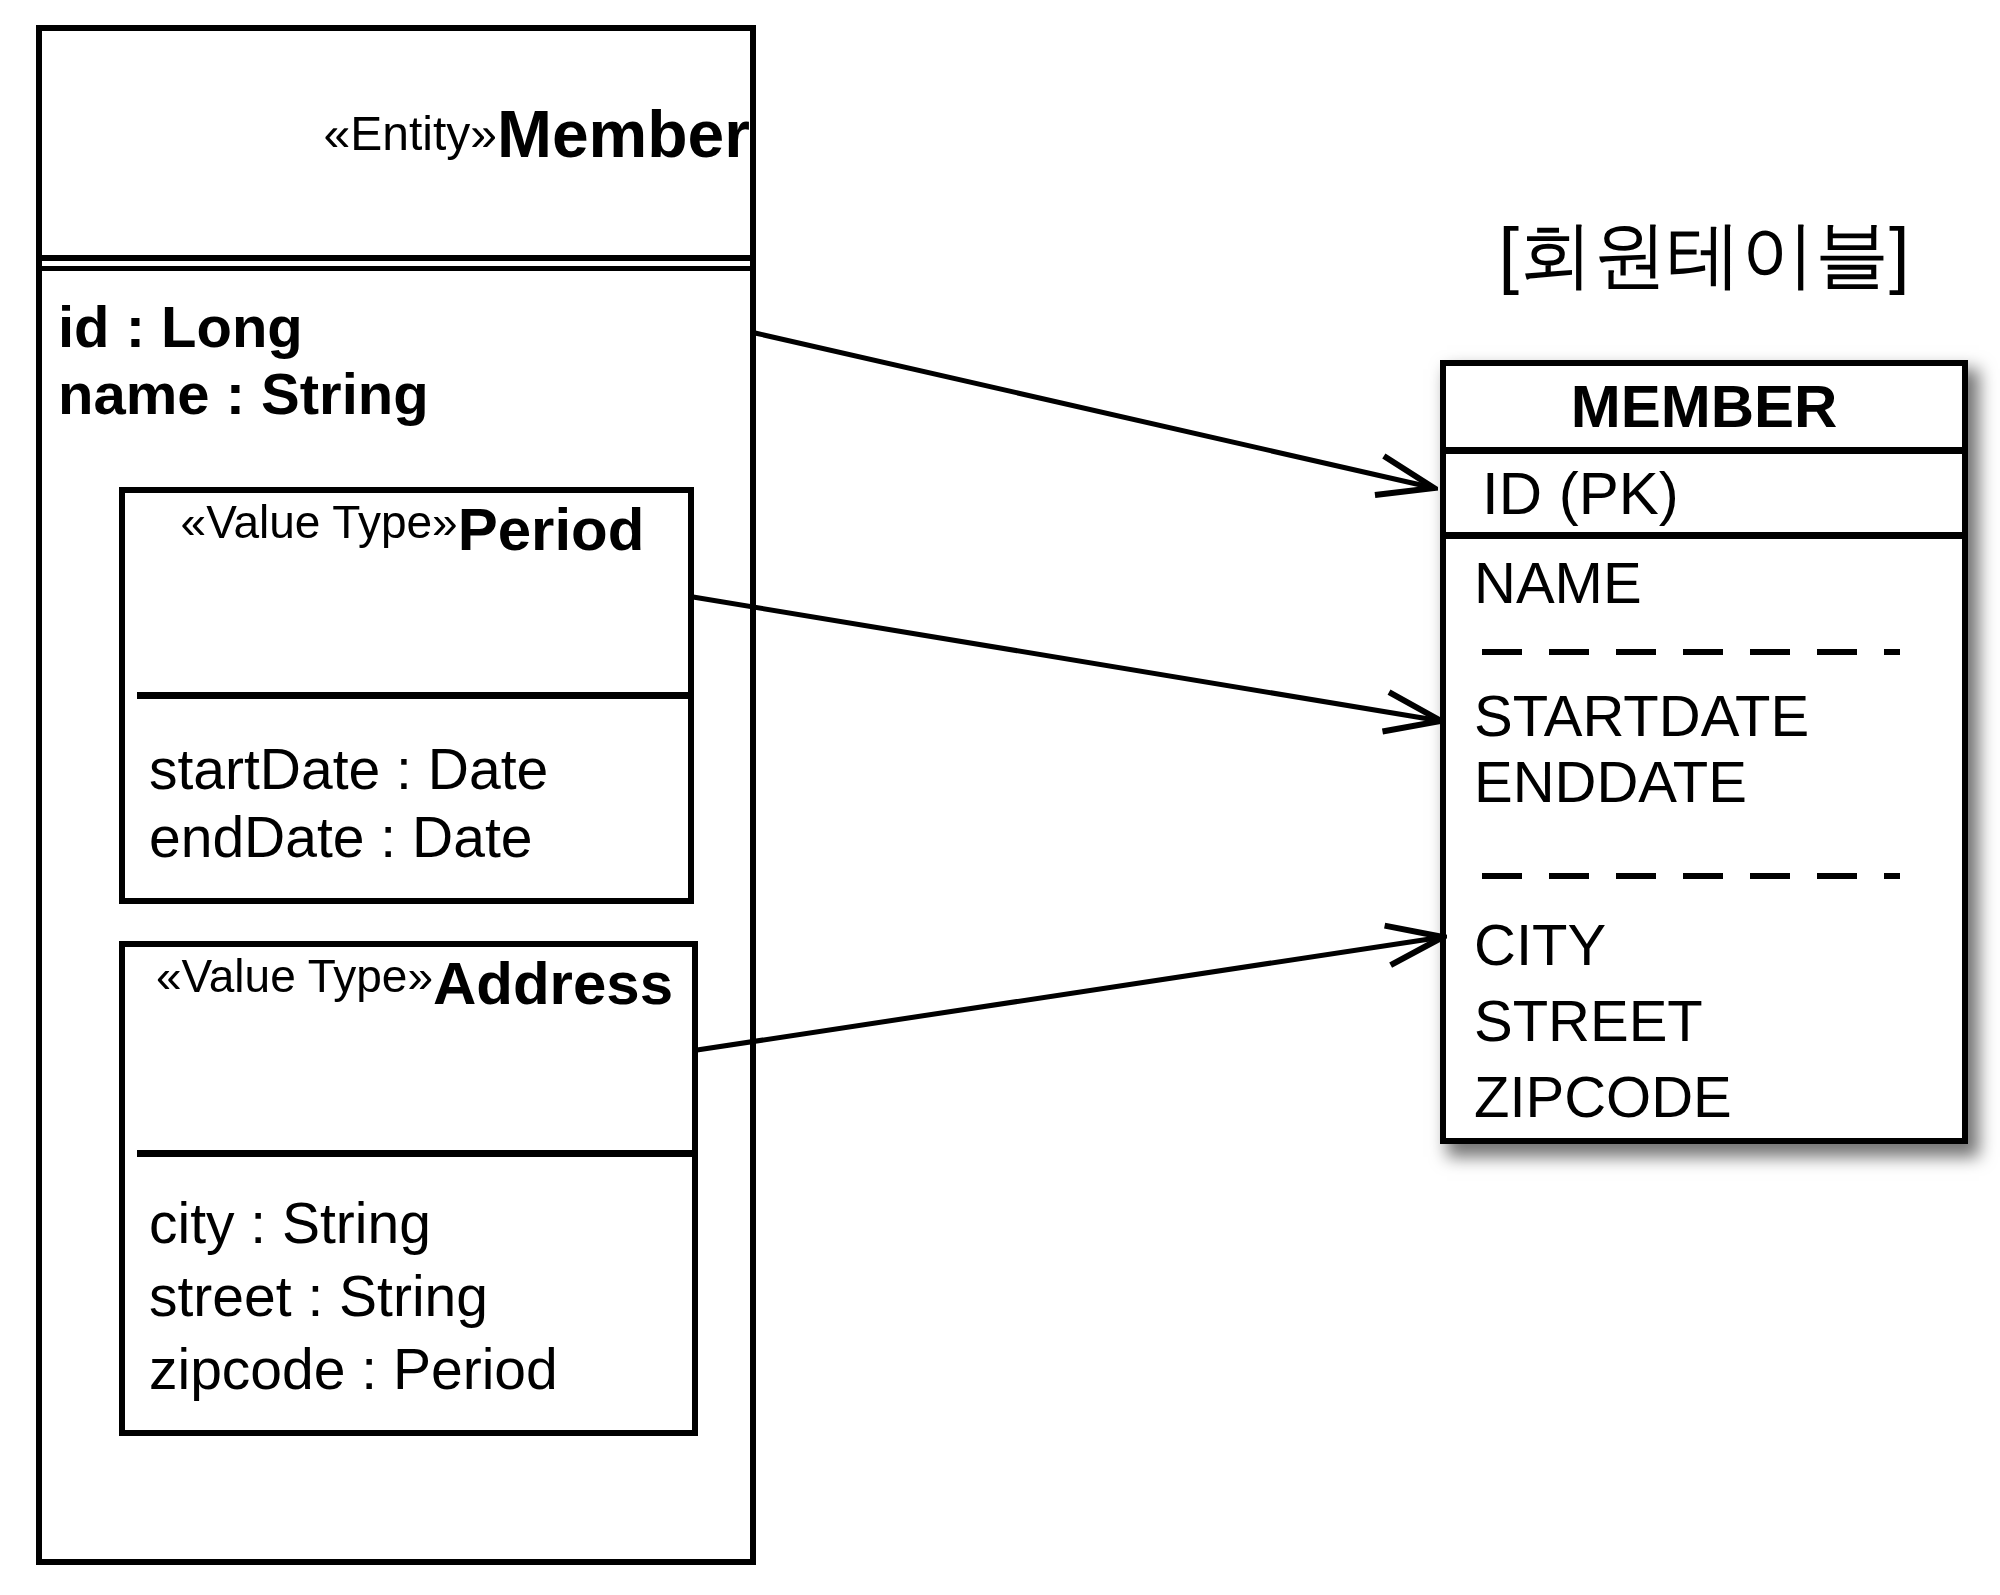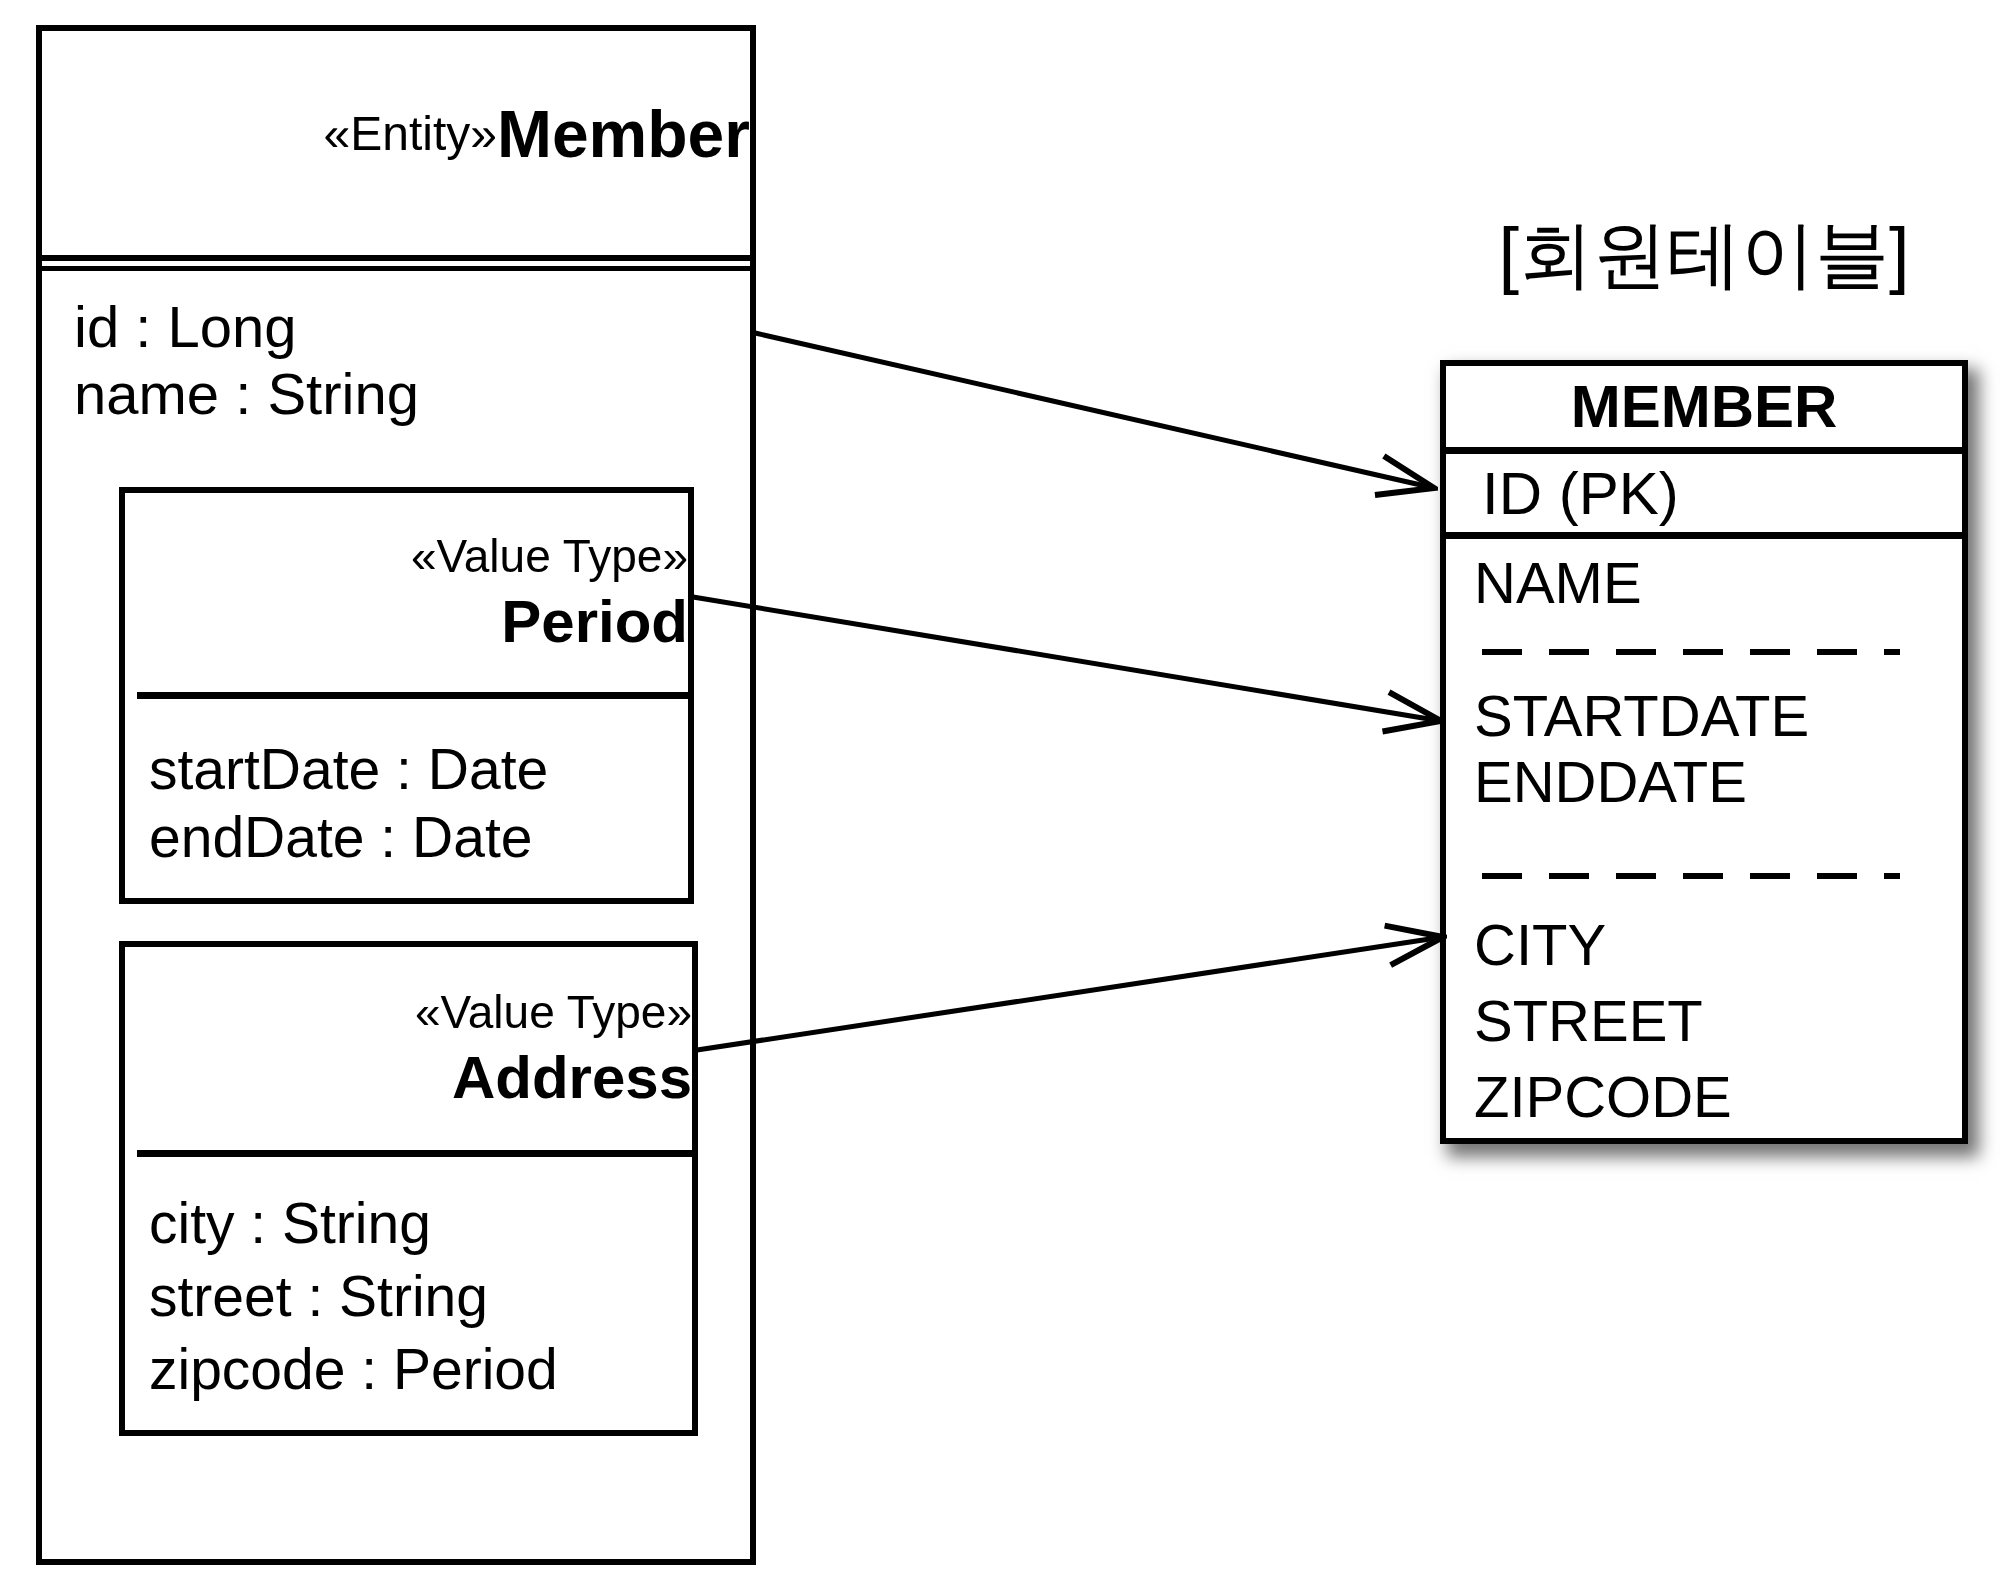--- a/index.html
+++ b/index.html
@@ -28,28 +28,29 @@
   }
   .double-divider {
     height: 5px;
     border-top: 6px solid #000;
     border-bottom: 5px solid #000;
     background: #fff;
   }
   .stereotype { font-size: 48px; line-height: 62px; font-weight: 400; }
   .box-title  { font-size: 66px; line-height: 80px; font-weight: 700; }
   .member-attrs {
-    padding: 22px 0 0 32px;
+    padding: 22px 0 0 16px;
     font-size: 58px;
     line-height: 1.16;
+    font-weight: bold;
   }
   
   .vt-header {
-    display: flex; flex-direction: column;
-    align-items: flex-end; justify-content: center;
+    display: flex; flex-direction: row;
+    align-items: flex-start; justify-content: center;
     border-bottom: 7px solid #000;
     margin-left: 12px;
   }
   .vt-stereotype { font-size: 46px; line-height: 58px; }
   .vt-title { font-size: 60px; line-height: 74px; font-weight: 700; }
   .period-box { left: 119px; top: 487px; width: 575px; height: 417px; }
   .period-box .vt-header { height: 199px; }
   .period-attrs { padding: 36px 0 0 24px; font-size: 57px; line-height: 1.2; }
   .address-box { left: 119px; top: 941px; width: 579px; height: 495px; }
   .address-box .vt-header { height: 203px; }

